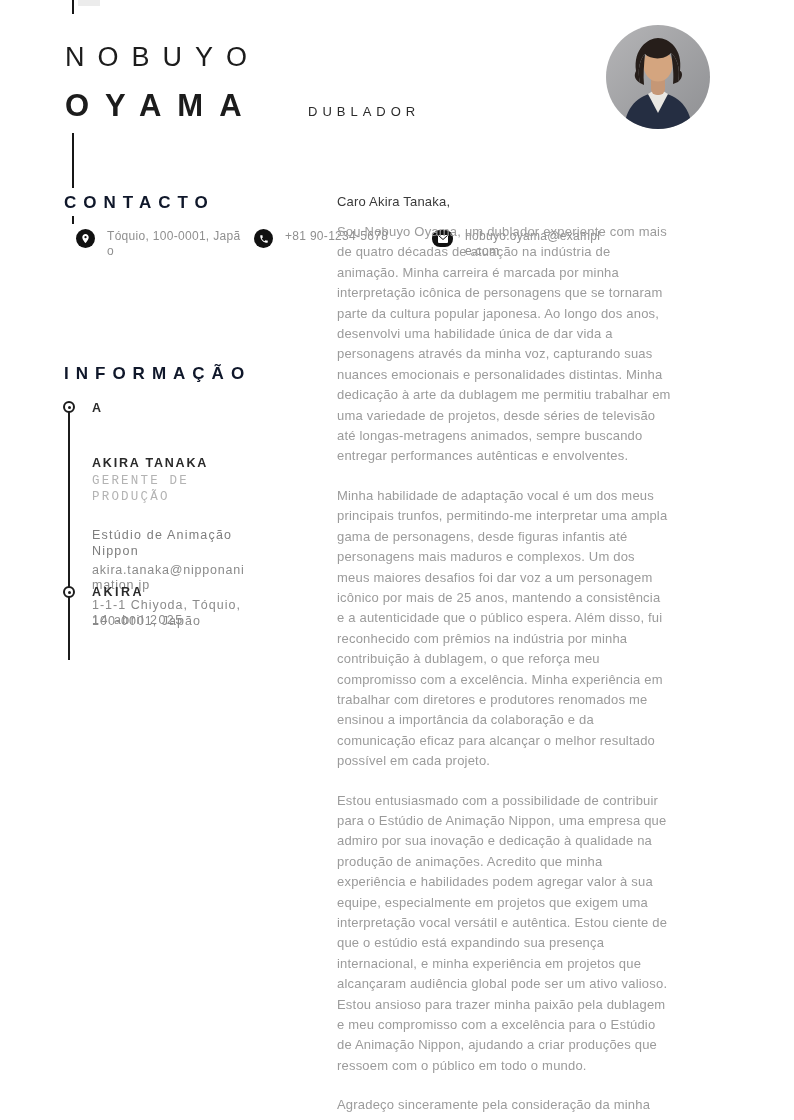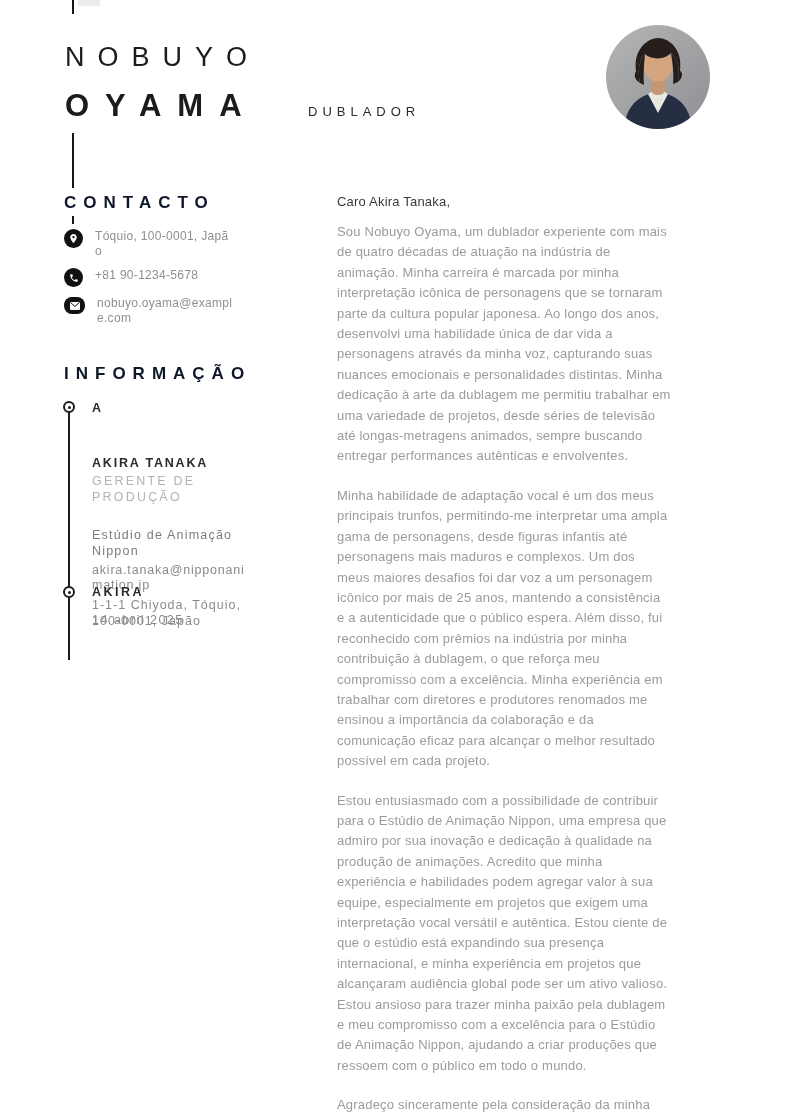--- a/index.html
+++ b/index.html
@@ -25,22 +25,22 @@
   .photo{position:absolute;left:606px;top:25px;width:104px;height:104px;border-radius:50%;
          overflow:hidden;}
   .photo svg{display:block;}
 
   
   .section-heading{position:absolute;left:64px;font-size:17px;font-weight:800;
                    letter-spacing:7px;color:#0f172a;}
   .contact-heading{top:193px;}
   .info-heading{top:364px;}
 
-  .contact-list{position:absolute;left:64px;top:229px;width:180px;display:flex;
-                flex-direction:column;gap:9px;}
+  .contact-list{position:absolute;left:76px;top:229px;width:180px;display:flex;
+                gap:9px;}
   .contact-row{display:flex;align-items:flex-start;gap:12px;}
   .cicon{flex:0 0 auto;width:19px;height:19px;background:#111;border-radius:50%;
          display:flex;align-items:center;justify-content:center;}
   .cicon.mail{width:21px;height:17px;border-radius:8px;margin-top:1px;}
   .contact-text{font-size:12px;color:#8f8f8f;line-height:15px;width:138px;
                 word-break:break-all;letter-spacing:.3px;}
 
   
   .timeline{position:absolute;left:68px;top:412px;width:2px;height:248px;background:#1c1c1c;}
   .tl-node{position:absolute;left:63px;width:8px;height:8px;border:2px solid #1c1c1c;
@@ -50,21 +50,21 @@
   .tl-node-data{top:586px;}
 
   .info-label{position:absolute;left:92px;font-size:12.5px;font-weight:700;
               letter-spacing:2.5px;color:#2a2a2a;}
   .label-a{top:401px;}
   .label-data{top:585px;}
 
   .recipient{position:absolute;left:92px;top:424px;width:168px;margin-top:32px;}
   .recipient-name{font-size:12.5px;font-weight:800;letter-spacing:1.8px;color:#2a2a2a;}
   .recipient-role{font-size:12.5px;font-weight:500;letter-spacing:2.2px;color:#b3b3b3;
-                  line-height:16px;margin-top:3px;width:150px;}
+                  line-height:16px;margin-top:3px;width:150px;font-family:Liberation Mono, monospace;}
   .company{font-size:12.5px;color:#7d7d7d;letter-spacing:1.2px;line-height:16px;
            margin-top:22px;width:160px;}
   .remail{font-size:12.5px;color:#8a8a8a;letter-spacing:.8px;line-height:15px;
           margin-top:4px;width:158px;word-break:break-all;}
   .raddress{font-size:12.5px;color:#8a8a8a;letter-spacing:1px;line-height:16px;
             margin-top:4px;width:160px;}
   .date-value{position:absolute;left:92px;top:613px;font-size:12.5px;color:#8a8a8a;
               letter-spacing:1.5px;}
 
   

